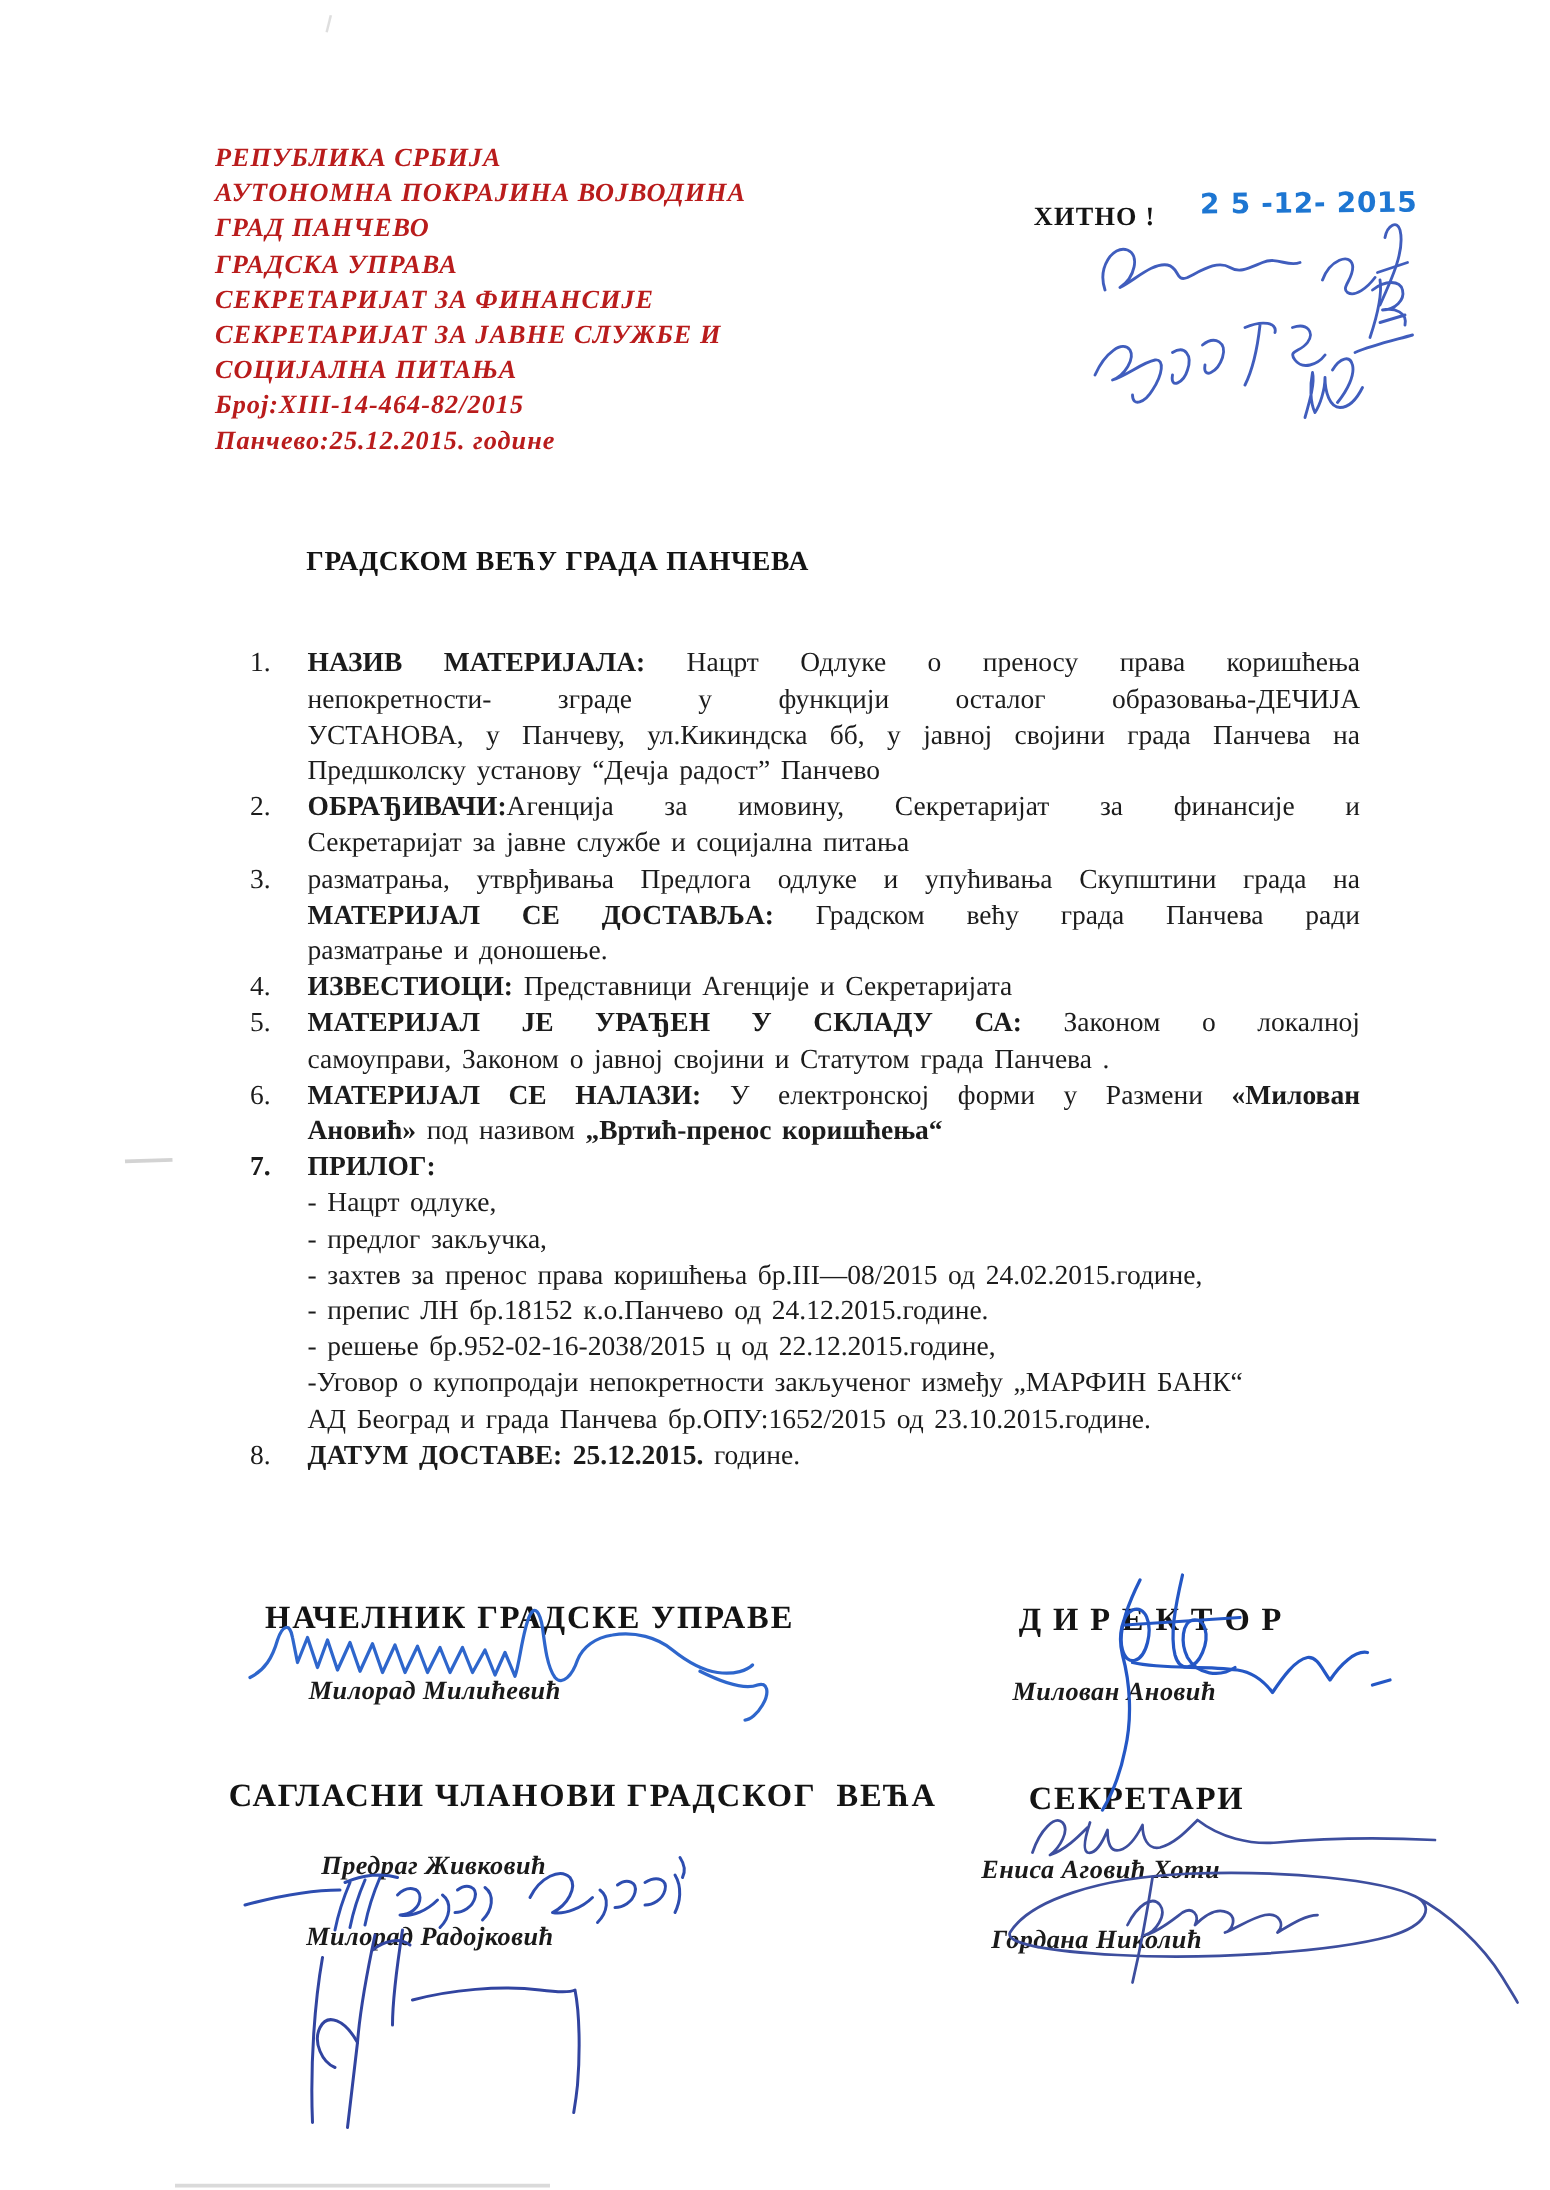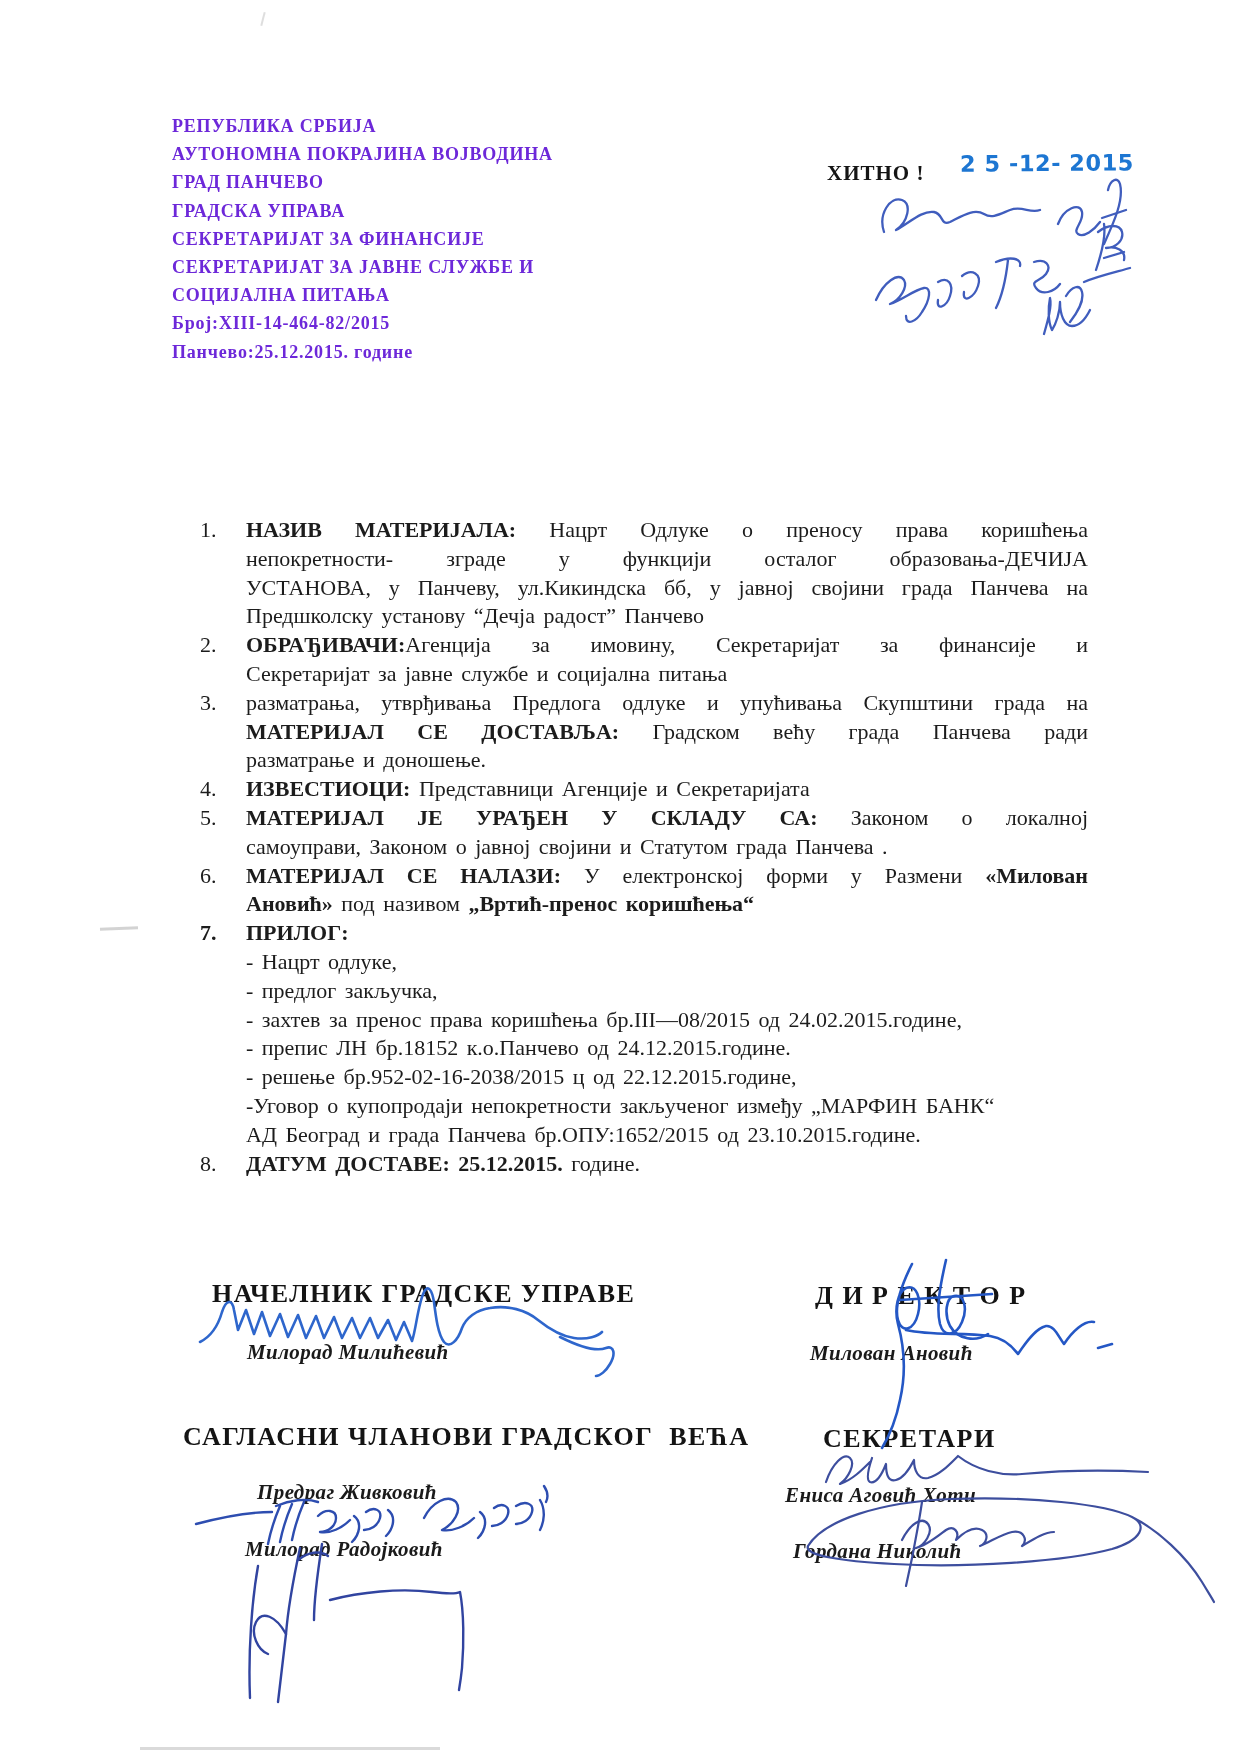--- a/index.html
+++ b/index.html
@@ -2,21 +2,21 @@
 <html><head>
 <meta charset="utf-8">
 <style>
   html,body { margin:0; padding:0; background:#ffffff; }
   .page {
     position:relative; width:1240px; height:1752px; background:#ffffff;
     font-family:"Liberation Serif", serif; color:#1c1c1c; overflow:hidden;
   }
   .letterhead {
     position:absolute; left:172px; top:112px;
-    font-weight:bold; font-size:18px; line-height:28.2px; letter-spacing:0.8px; color:#6d28d9;
+    font-weight:bold; font-size:21px; line-height:28.2px; letter-spacing:0.8px; color:#b91c1c;font-style:italic;
   }
   .urgent {
     position:absolute; left:827px; top:161px;
     font-weight:bold; font-size:21px; letter-spacing:1px; white-space:pre; color:#141414;
   }
   .stamp-date {
     position:absolute; left:960px; top:150px;
     font-family:"DejaVu Sans", sans-serif; font-weight:bold; font-size:22.5px;
     color:#1d76d2; white-space:pre; letter-spacing:0.5px; transform:rotate(-0.5deg);
   }
@@ -59,20 +59,21 @@
       <div>СЕКРЕТАРИЈАТ ЗА ФИНАНСИЈЕ</div>
       <div>СЕКРЕТАРИЈАТ ЗА ЈАВНЕ СЛУЖБЕ И</div>
       <div>СОЦИЈАЛНА ПИТАЊА</div>
       <div>Број:XIII-14-464-82/2015</div>
       <div>Панчево:25.12.2015. године</div>
     </div>
 
   <div class="urgent">ХИТНО !</div>
   <div class="stamp-date">2 5 -12- 2015</div>
 
+  <div class="addressee">ГРАДСКОМ ВЕЋУ ГРАДА ПАНЧЕВА</div>
 
   <div class="list">
       <div class="item">
         <span class="num">1.</span>
         <div class="line"><span class="b">НАЗИВ МАТЕРИЈАЛА: </span><span>Нацрт Одлуке о преносу права коришћења</span></div>
         <div class="line"><span>непокретности- зграде у функцији осталог образовања-ДЕЧИЈА</span></div>
         <div class="line"><span>УСТАНОВА, у Панчеву, ул.Кикиндска бб, у јавној својини града Панчева на</span></div>
         <div class="line last"><span>Предшколску установу “Дечја радост” Панчево</span></div>
       </div>
       <div class="item">

